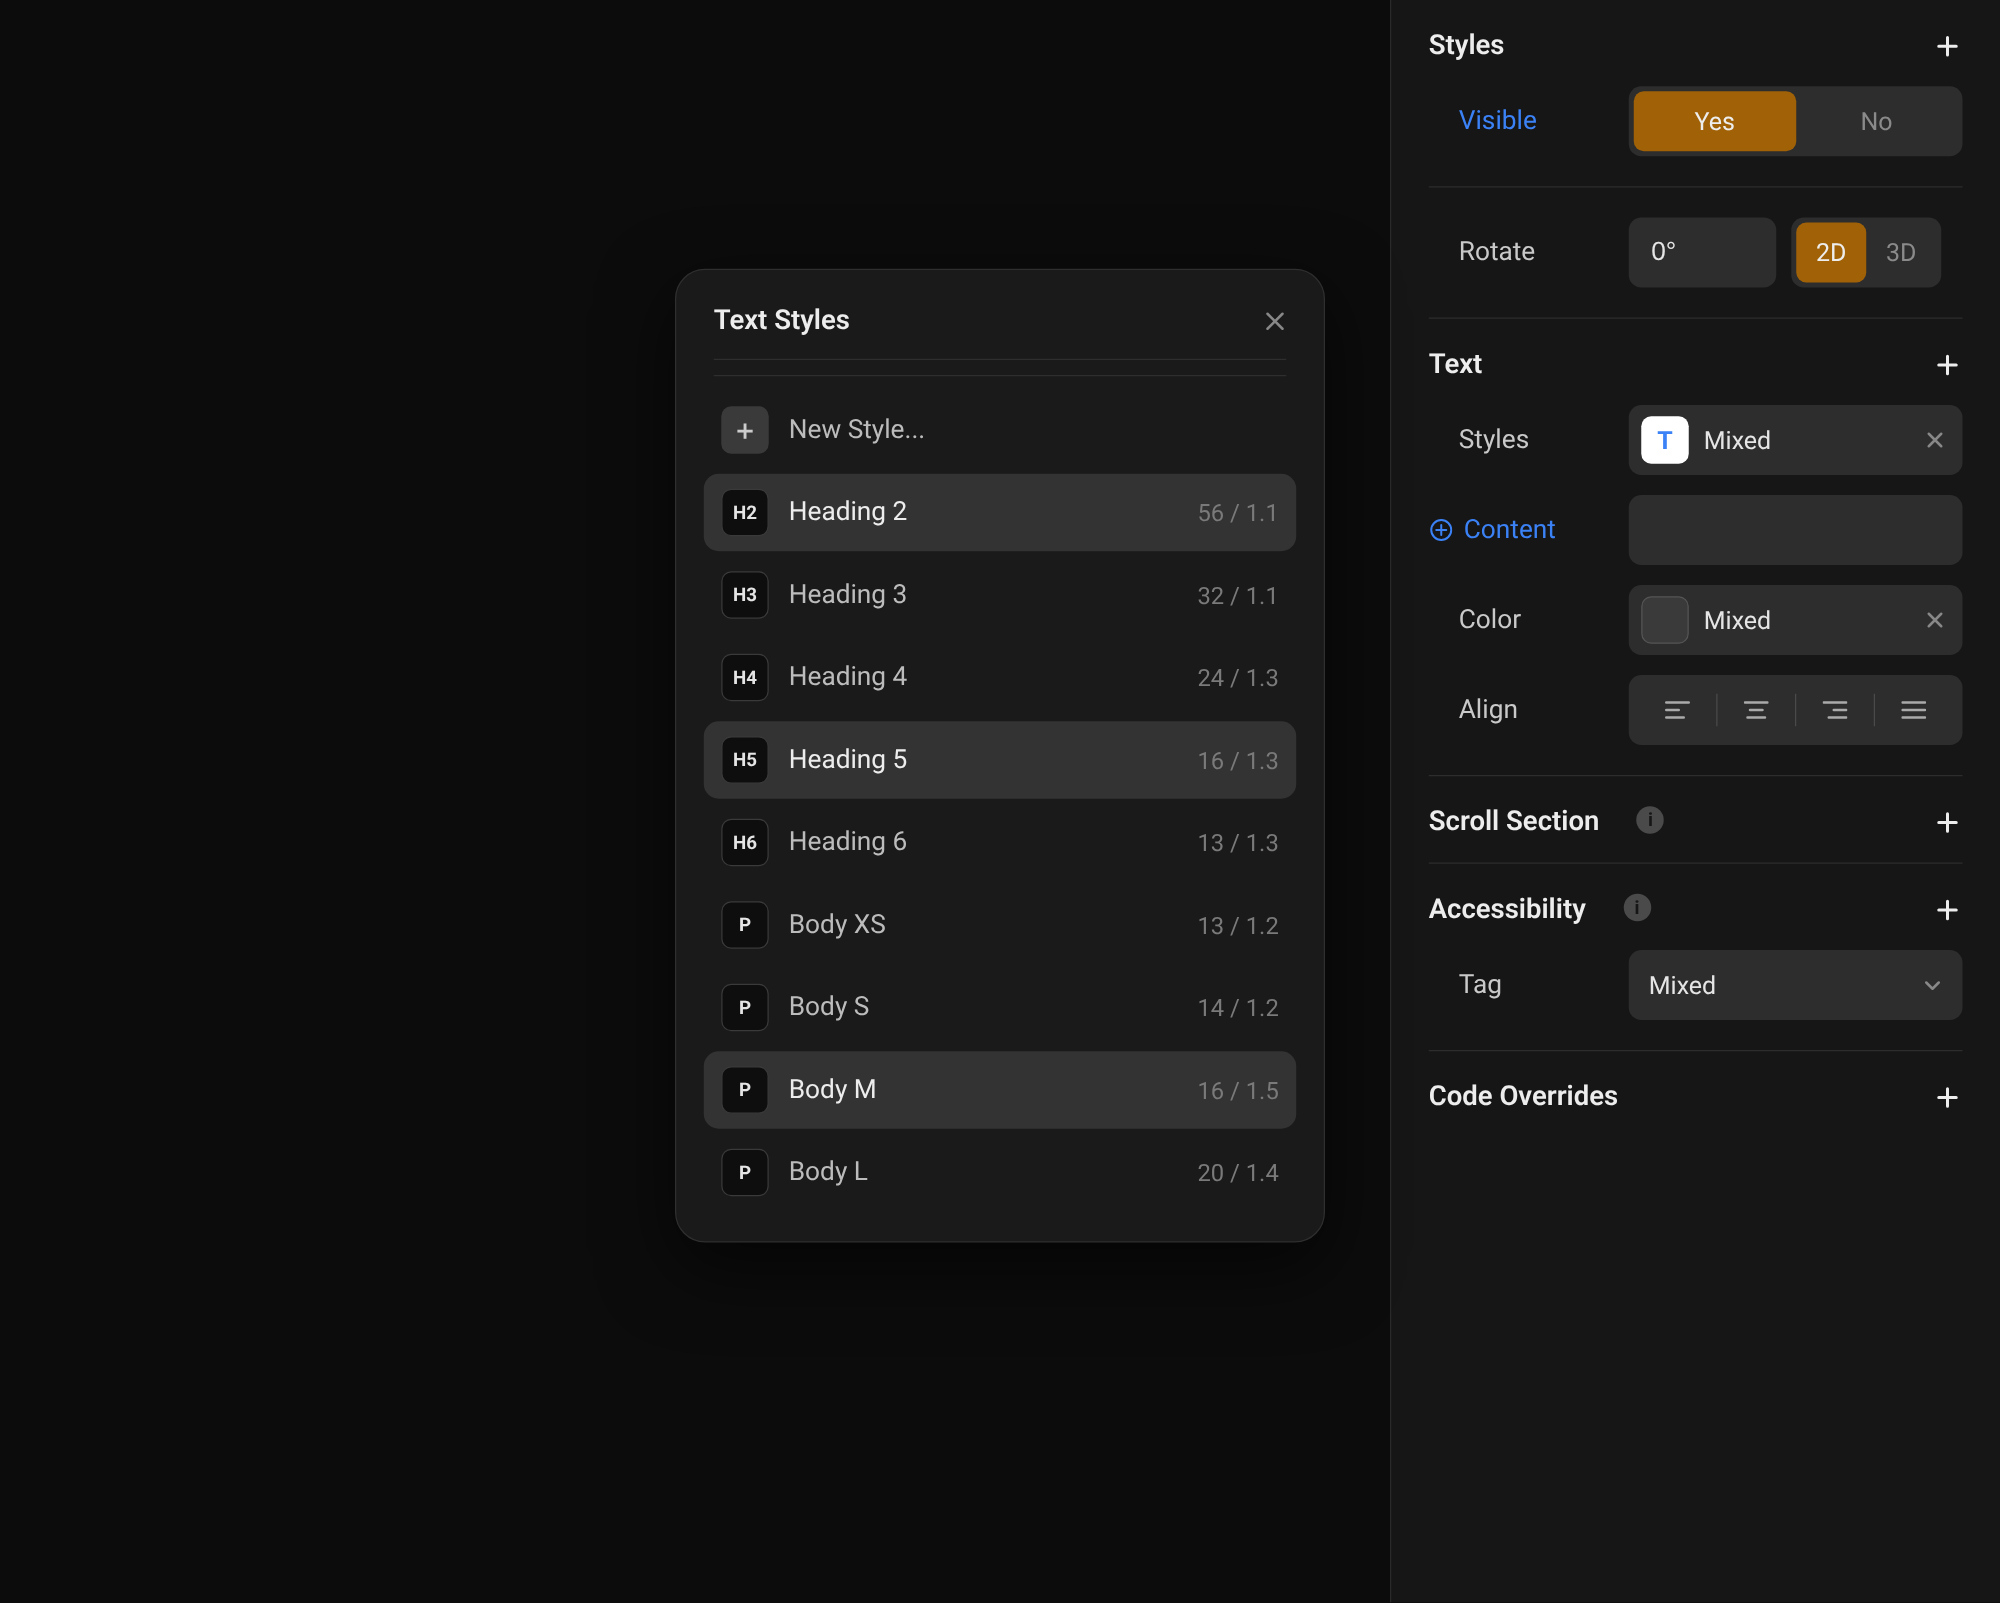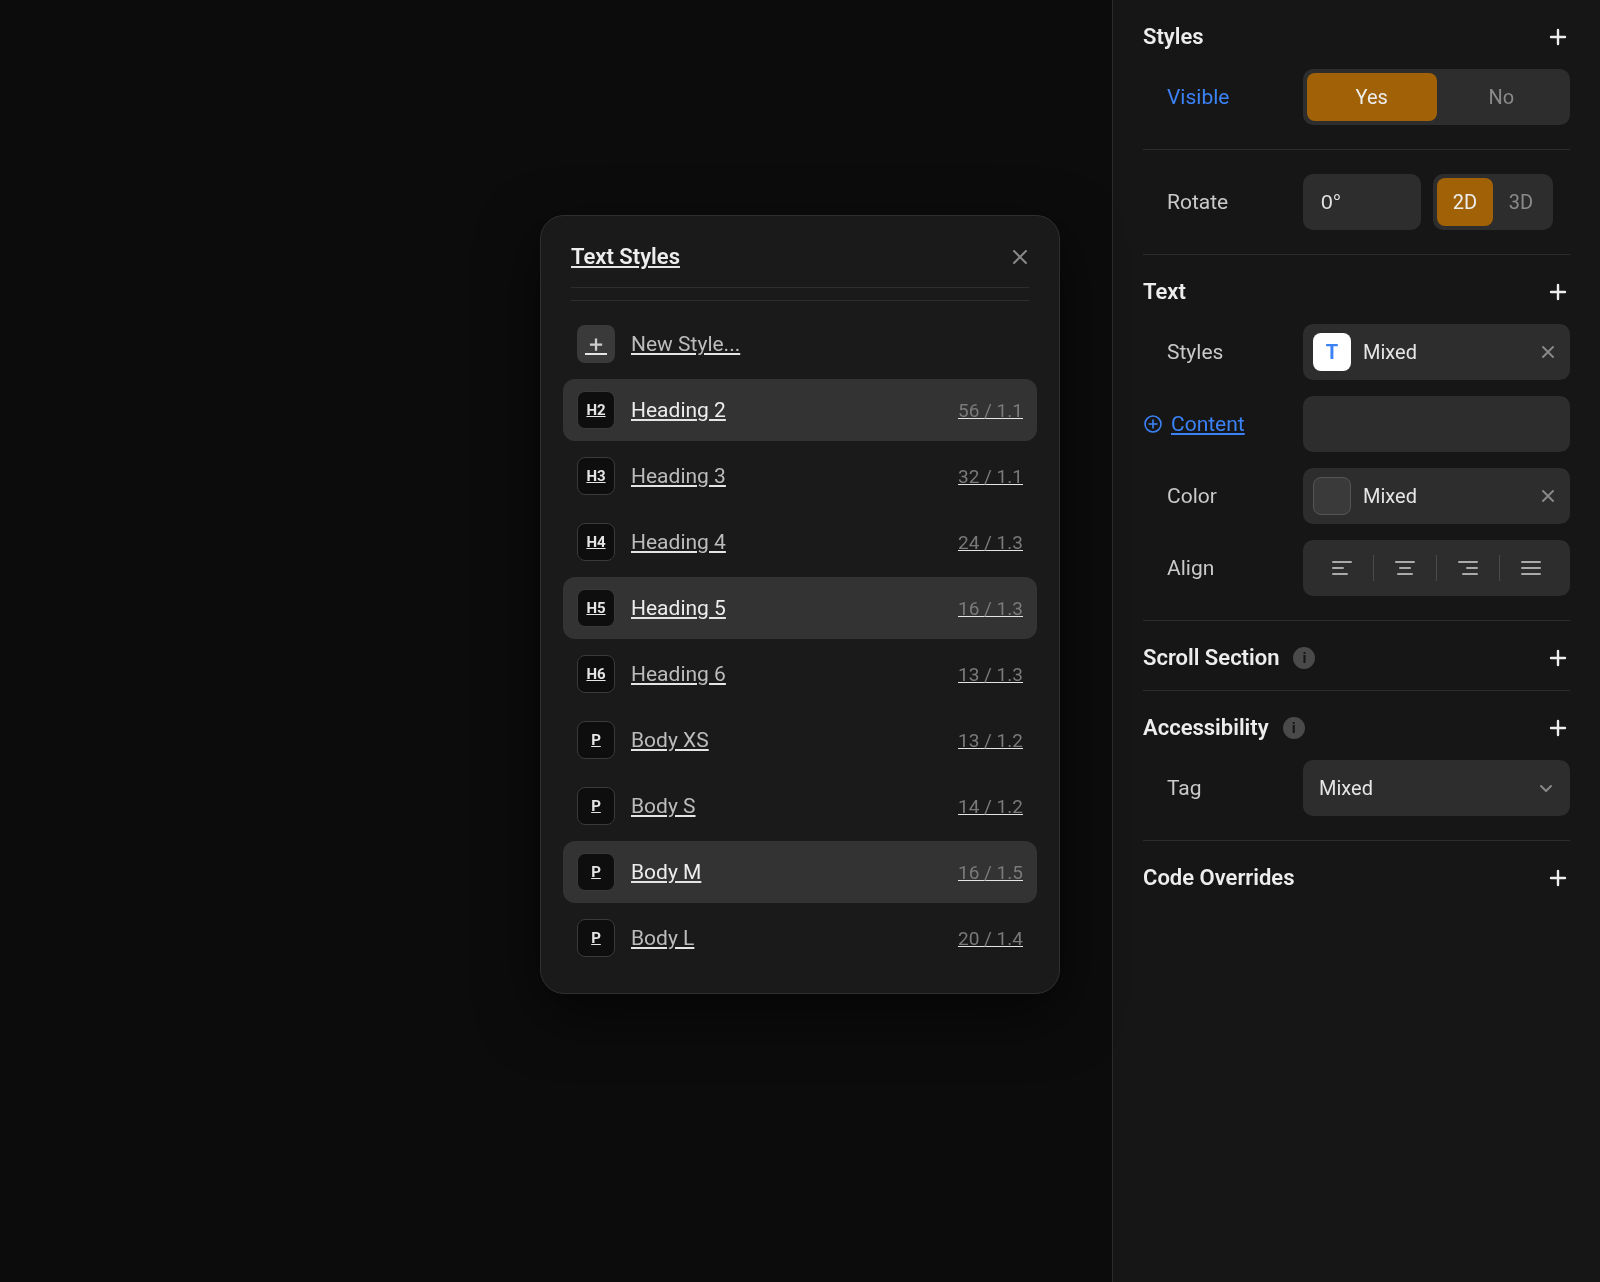--- a/index.html
+++ b/index.html
@@ -42,22 +42,21 @@
   .section-title {
     font-size: 22px;
     font-weight: 600;
     color: #ededed;
   }
   .section-header .info-icon {
     margin-left: 10px;
   }
   .header-left {
     display: flex;
-    align-items: center;
-    gap: 4px;
+    gap: 20px;
   }
 
   .plus-btn {
     width: 24px;
     height: 24px;
     display: flex;
     align-items: center;
     justify-content: center;
     cursor: pointer;
     color: #ededed;
@@ -80,21 +79,21 @@
     color: #3b82f6;
   }
   .row-label-wrap {
     display: flex;
     align-items: center;
     gap: 8px;
     width: 160px;
     flex-shrink: 0;
     padding-left: 0;
   }
-  .row-label-wrap .row-label { width:auto; padding-left:0;text-decoration:underline; }
+  .row-label-wrap .row-label { width:auto; padding-left:0; }
   .plus-circle {
     width:20px;height:20px;border-radius:50%;
     display:flex;align-items:center;justify-content:center;
     color:#3b82f6;
   }
 
   .controls-area {
     flex:1;
     display:flex;
     gap:12px;
@@ -233,21 +232,20 @@
   .popover {
     position:absolute;
     left:540px;
     top:215px;
     width:520px;
     background:#1a1a1a;
     border:1px solid #2f2f2f;
     border-radius:24px;
     padding:24px 22px;
     box-shadow:0 20px 60px rgba(0,0,0,0.6);
-    text-decoration:underline;
   }
   .popover-header {
     display:flex;
     align-items:center;
     justify-content:space-between;
     padding:4px 8px 18px;
   }
   .popover-title { font-size:22px; font-weight:600; color:#ededed; }
   .close-btn { color:#888; cursor:pointer; }
 

